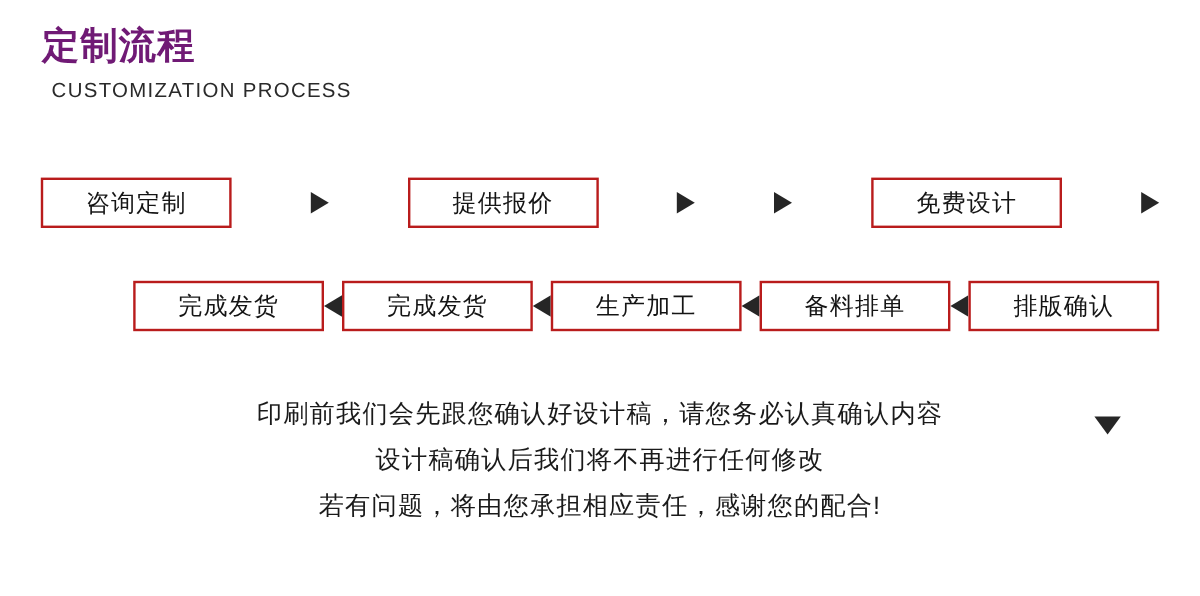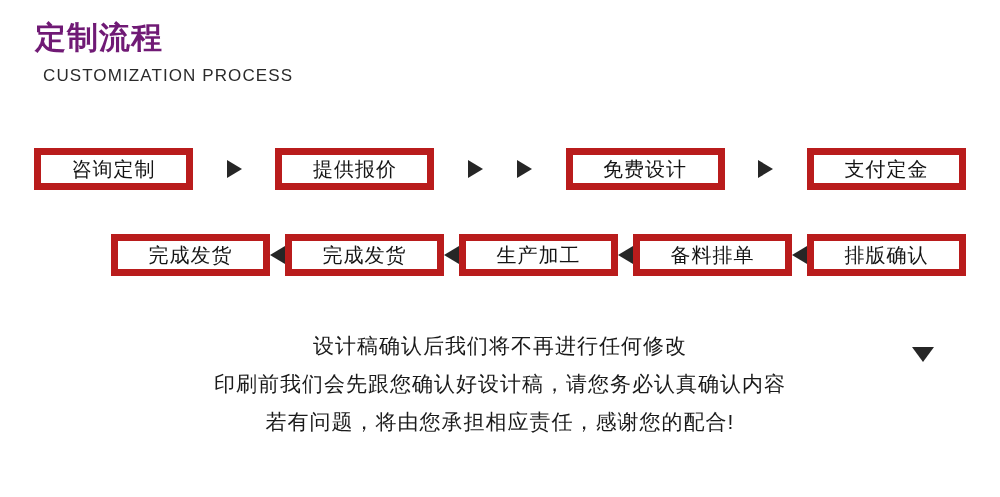--- a/index.html
+++ b/index.html
@@ -55,21 +55,21 @@
     height: 42px;
   }
   .flow-row.row-two {
     margin-top: 44px;
     justify-content: flex-end;
   }
   .flow-box {
     box-sizing: border-box;
     width: 159px;
     height: 42px;
-    border: 7px solid #b91c1c;
+    border: 2px solid #b91c1c;
     background: #ffffff;
     display: flex;
     align-items: center;
     justify-content: center;
     font-size: 20px;
     font-weight: 400;
     letter-spacing: 1px;
     color: #141414;
     white-space: nowrap;
   }
@@ -133,35 +133,34 @@
 <div class="flow">
 
   <div class="flow-row row-one">
     <div class="flow-box">咨询定制</div>
     <span class="arrow right"></span>
     <div class="flow-box">提供报价</div>
     <span class="arrow right"></span>
     <span class="arrow right"></span>
     <div class="flow-box">免费设计</div>
     <span class="arrow right"></span>
-    <div class="flow-box">支付定金</div>
   </div>
 
   <div class="flow-row row-two">
     <div class="flow-box">完成发货</div>
     <span class="arrow left"></span>
     <div class="flow-box">完成发货</div>
     <span class="arrow left"></span>
     <div class="flow-box">生产加工</div>
     <span class="arrow left"></span>
     <div class="flow-box">备料排单</div>
     <span class="arrow left"></span>
     <div class="flow-box">排版确认</div>
   </div>
 
   <span class="arrow-down"></span>
 </div>
 
 <div class="notes">
+  <div class="note-line">印刷前我们会先跟您确认好设计稿，请您务必认真确认内容</div>
   <div class="note-line">设计稿确认后我们将不再进行任何修改</div>
-  <div class="note-line">印刷前我们会先跟您确认好设计稿，请您务必认真确认内容</div>
   <div class="note-line">若有问题，将由您承担相应责任，感谢您的配合!</div>
 </div>
 
 </body></html>

